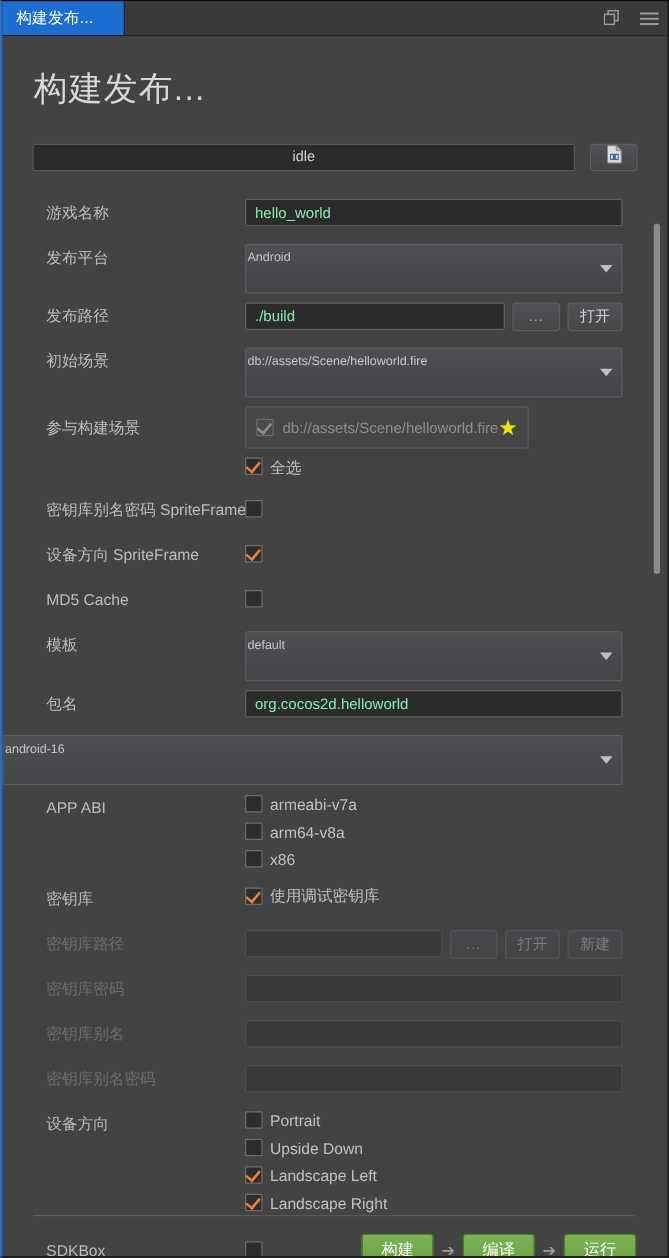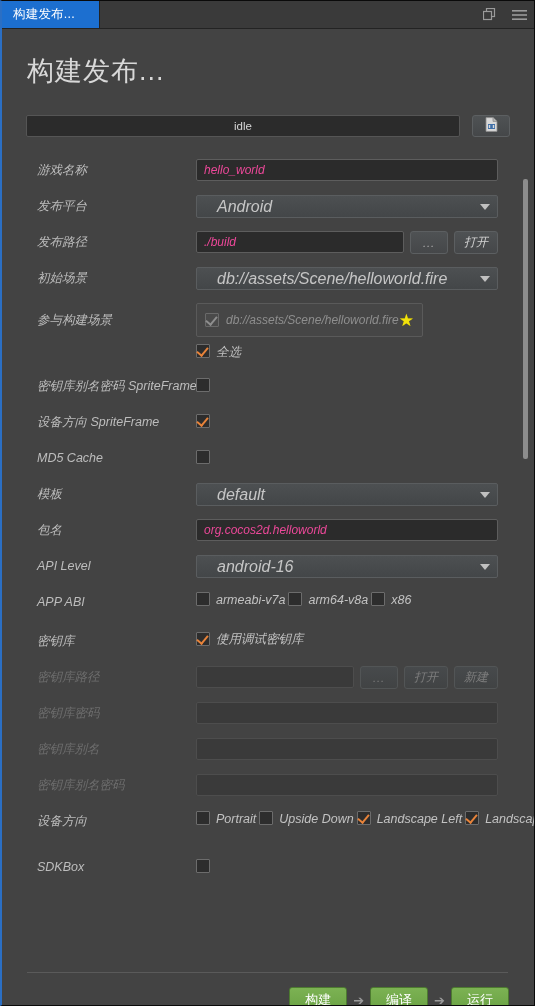--- a/index.html
+++ b/index.html
@@ -96,21 +96,20 @@
   
   #form {
     margin-top: 22px;
     padding: 0 24px 0 0;
   }
   .row {
     display: flex;
     align-items: flex-start;
     min-height: 29px;
     margin-bottom: 0;
-    font-style: italic;
   }
   .row-label {
     width: 194px;
     padding-left: 35px;
     font-size: 12.5px;
     color: #bdbdbd;
     line-height: 22px;
     flex-shrink: 0;
     white-space: nowrap;
   }
@@ -122,44 +121,44 @@
     min-width: 0;
     padding-right: 12px;
   }
 
   
   .tinput {
     height: 22px;
     background: #2b2b2b;
     border: 1px solid #5d5d5d;
     border-radius: 2px;
-    color: #ec4899;
+    color: #86efac;
     font-size: 12px;
     line-height: 20px;
     padding: 0 7px;
     flex: 1;
     min-width: 0;
     white-space: nowrap; overflow: hidden;
   }
   .tinput.disabled {
     background: #3a3a3a;
     border: 1px solid #4d4d4d;
     color: #6d6d6d;
   }
 
   
   .tselect {
-    height: 23px;
+    height: 40px;
     background: linear-gradient(#4d5052, #434648);
     border: 1px solid #5a5d5f;
     border-radius: 2px;
     color: #c6c6c6;
-    font-size: 16px;
+    font-size: 10px;
     line-height: 21px;
-    padding: 0 20px;
+    padding: 0 1px;
     flex: 1;
     min-width: 0;
     position: relative;
     white-space: nowrap; overflow: hidden;
   }
   .tselect .caret {
     position: absolute;
     right: 7px; top: 50%;
     transform: translateY(-50%);
     width: 0; height: 0;
@@ -244,21 +243,21 @@
     transform: rotate(40deg);
   }
   .cb-inline { display: flex; align-items: flex-start; }
   .cb-label {
     font-size: 12.5px;
     color: #c2c2c2;
     margin-left: 6px;
     line-height: 19px;
     white-space: nowrap;
   }
-  .cb-group { display: flex; flex-direction: row; gap: 3px; }
+  .cb-group { display: flex; flex-direction: column; gap: 3px; }
 
   .link-anysdk {
     margin-left: auto;
     color: #e8833a;
     font-size: 12.5px;
     line-height: 19px;
     white-space: nowrap;
     padding-right: 3px;
   }
 
@@ -456,21 +455,20 @@
 
       <div class="row">
         <div class="row-label">包名</div>
         <div class="row-field">
           <div class="tinput">org.cocos2d.helloworld</div>
         </div>
       </div>
       <div class="gap-sm"></div>
 
       <div class="row">
-        <div class="row-label">API Level</div>
         <div class="row-field">
           <div class="tselect">
             <span>android-16</span>
             <span class="caret"></span>
           </div>
         </div>
       </div>
       <div class="gap-sm"></div>
 
       <div class="row tall">

